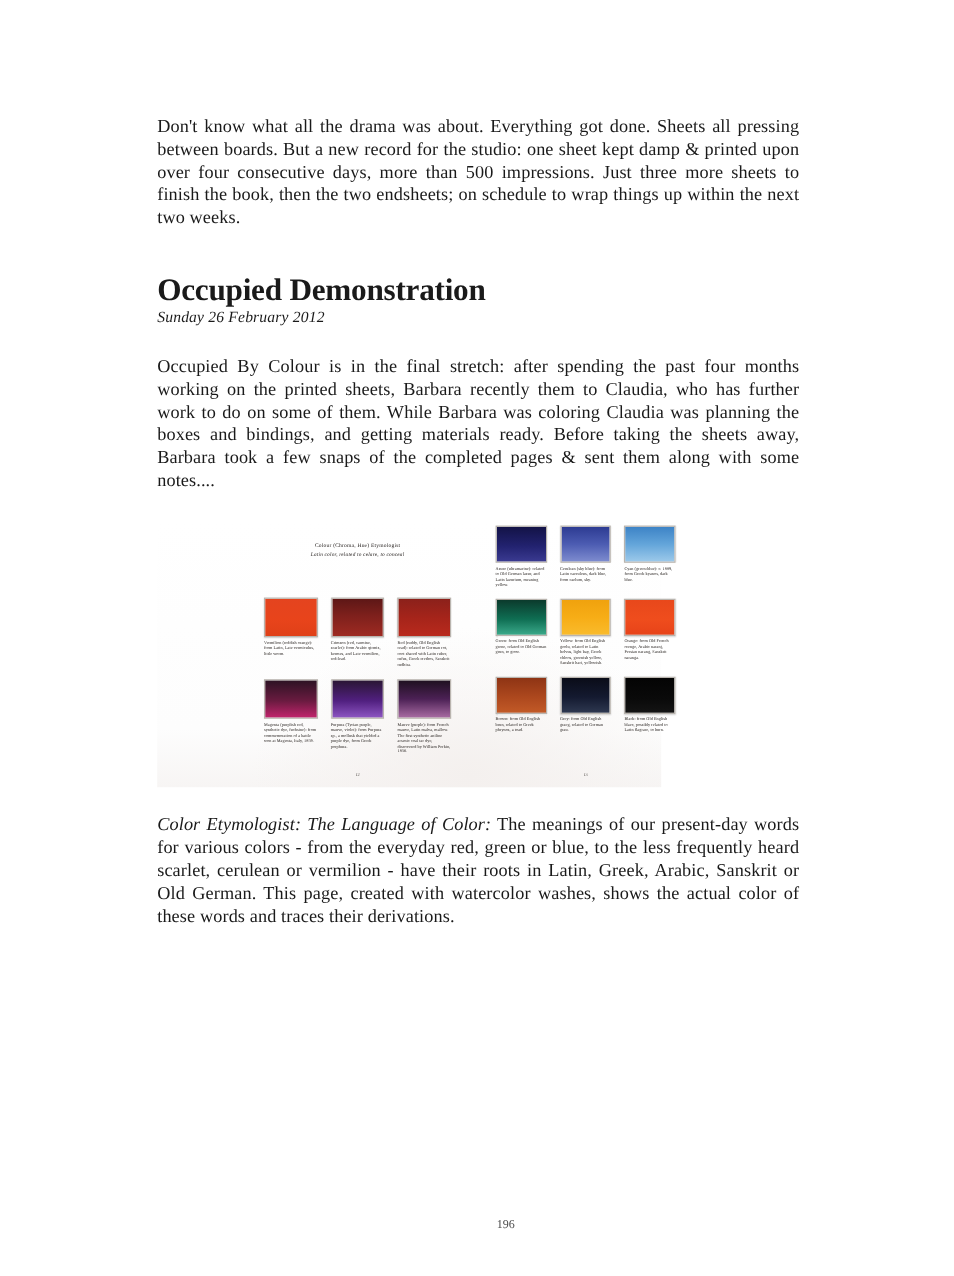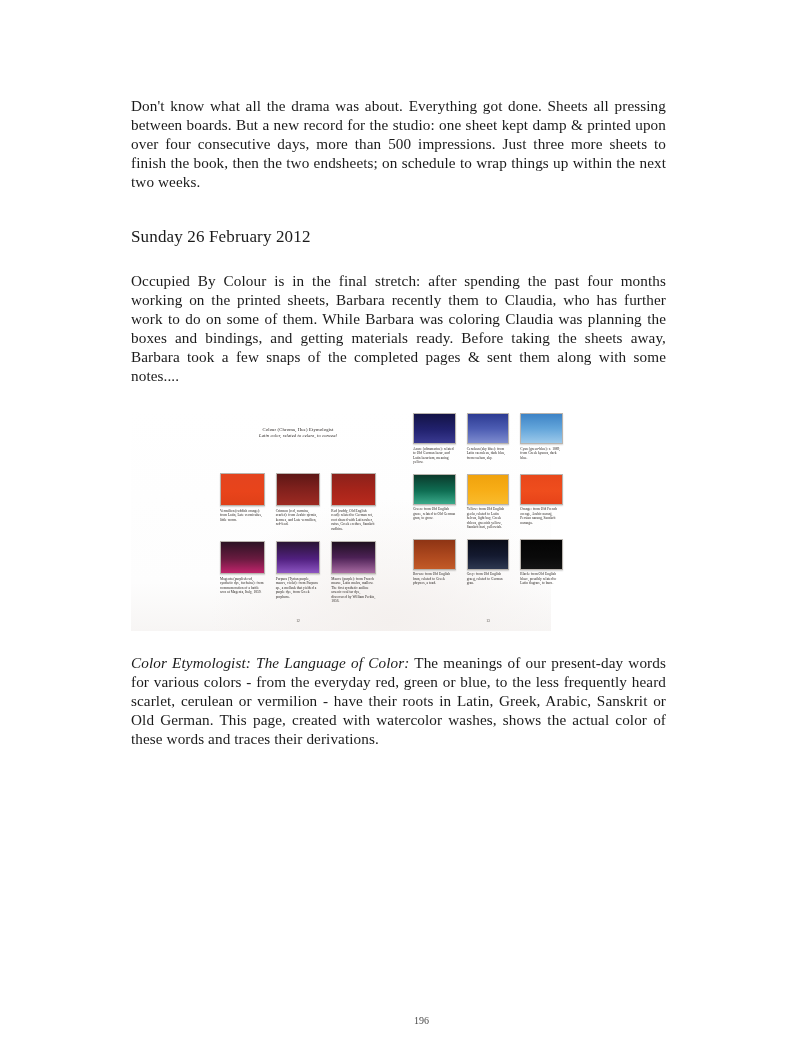--- a/index.html
+++ b/index.html
@@ -41,21 +41,22 @@
 
   .entry-title {
     margin: 0;
     font-size: 26px;
     font-weight: bold;
     line-height: 1.12;
     letter-spacing: -0.2px;
   }
   .entry-date {
     margin: 0;
-    font-size: 17px;
+    font-size: 13px;
+    font-style: italic;
     letter-spacing: 0.15px;
   }
 
   .spacer-lg { height: 36px; }
   .spacer-md { height: 24px; }
 
   .figure-wrap {
     position: relative;
     height: 228px;
     margin-top: 24px;
@@ -152,20 +153,21 @@
 </head>
 <body>
 
 <div class="page">
   <div class="content">
 
     <p class="body-text">Don't know what all the drama was about. Everything got done. Sheets all pressing between boards. But a new record for the studio: one sheet kept damp &amp; printed upon over four consecutive days, more than 500 impressions. Just three more sheets to finish the book, then the two endsheets; on schedule to wrap things up within the next two weeks.</p>
 
     <div class="spacer-lg"></div>
 
+    <h1 class="entry-title">Occupied Demonstration</h1>
     <p class="entry-date">Sunday 26 February 2012</p>
 
     <div class="spacer-md"></div>
 
     <p class="body-text">Occupied By Colour is in the final stretch: after spending the past four months working on the printed sheets, Barbara recently them to Claudia, who has further work to do on some of them. While Barbara was coloring Claudia was planning the boxes and bindings, and getting materials ready. Before taking the sheets away, Barbara took a few snaps of the completed pages &amp; sent them along with some notes....</p>
 
     <div class="figure-wrap">
       <div class="book-photo">
 
         <div class="book-page page-left">

